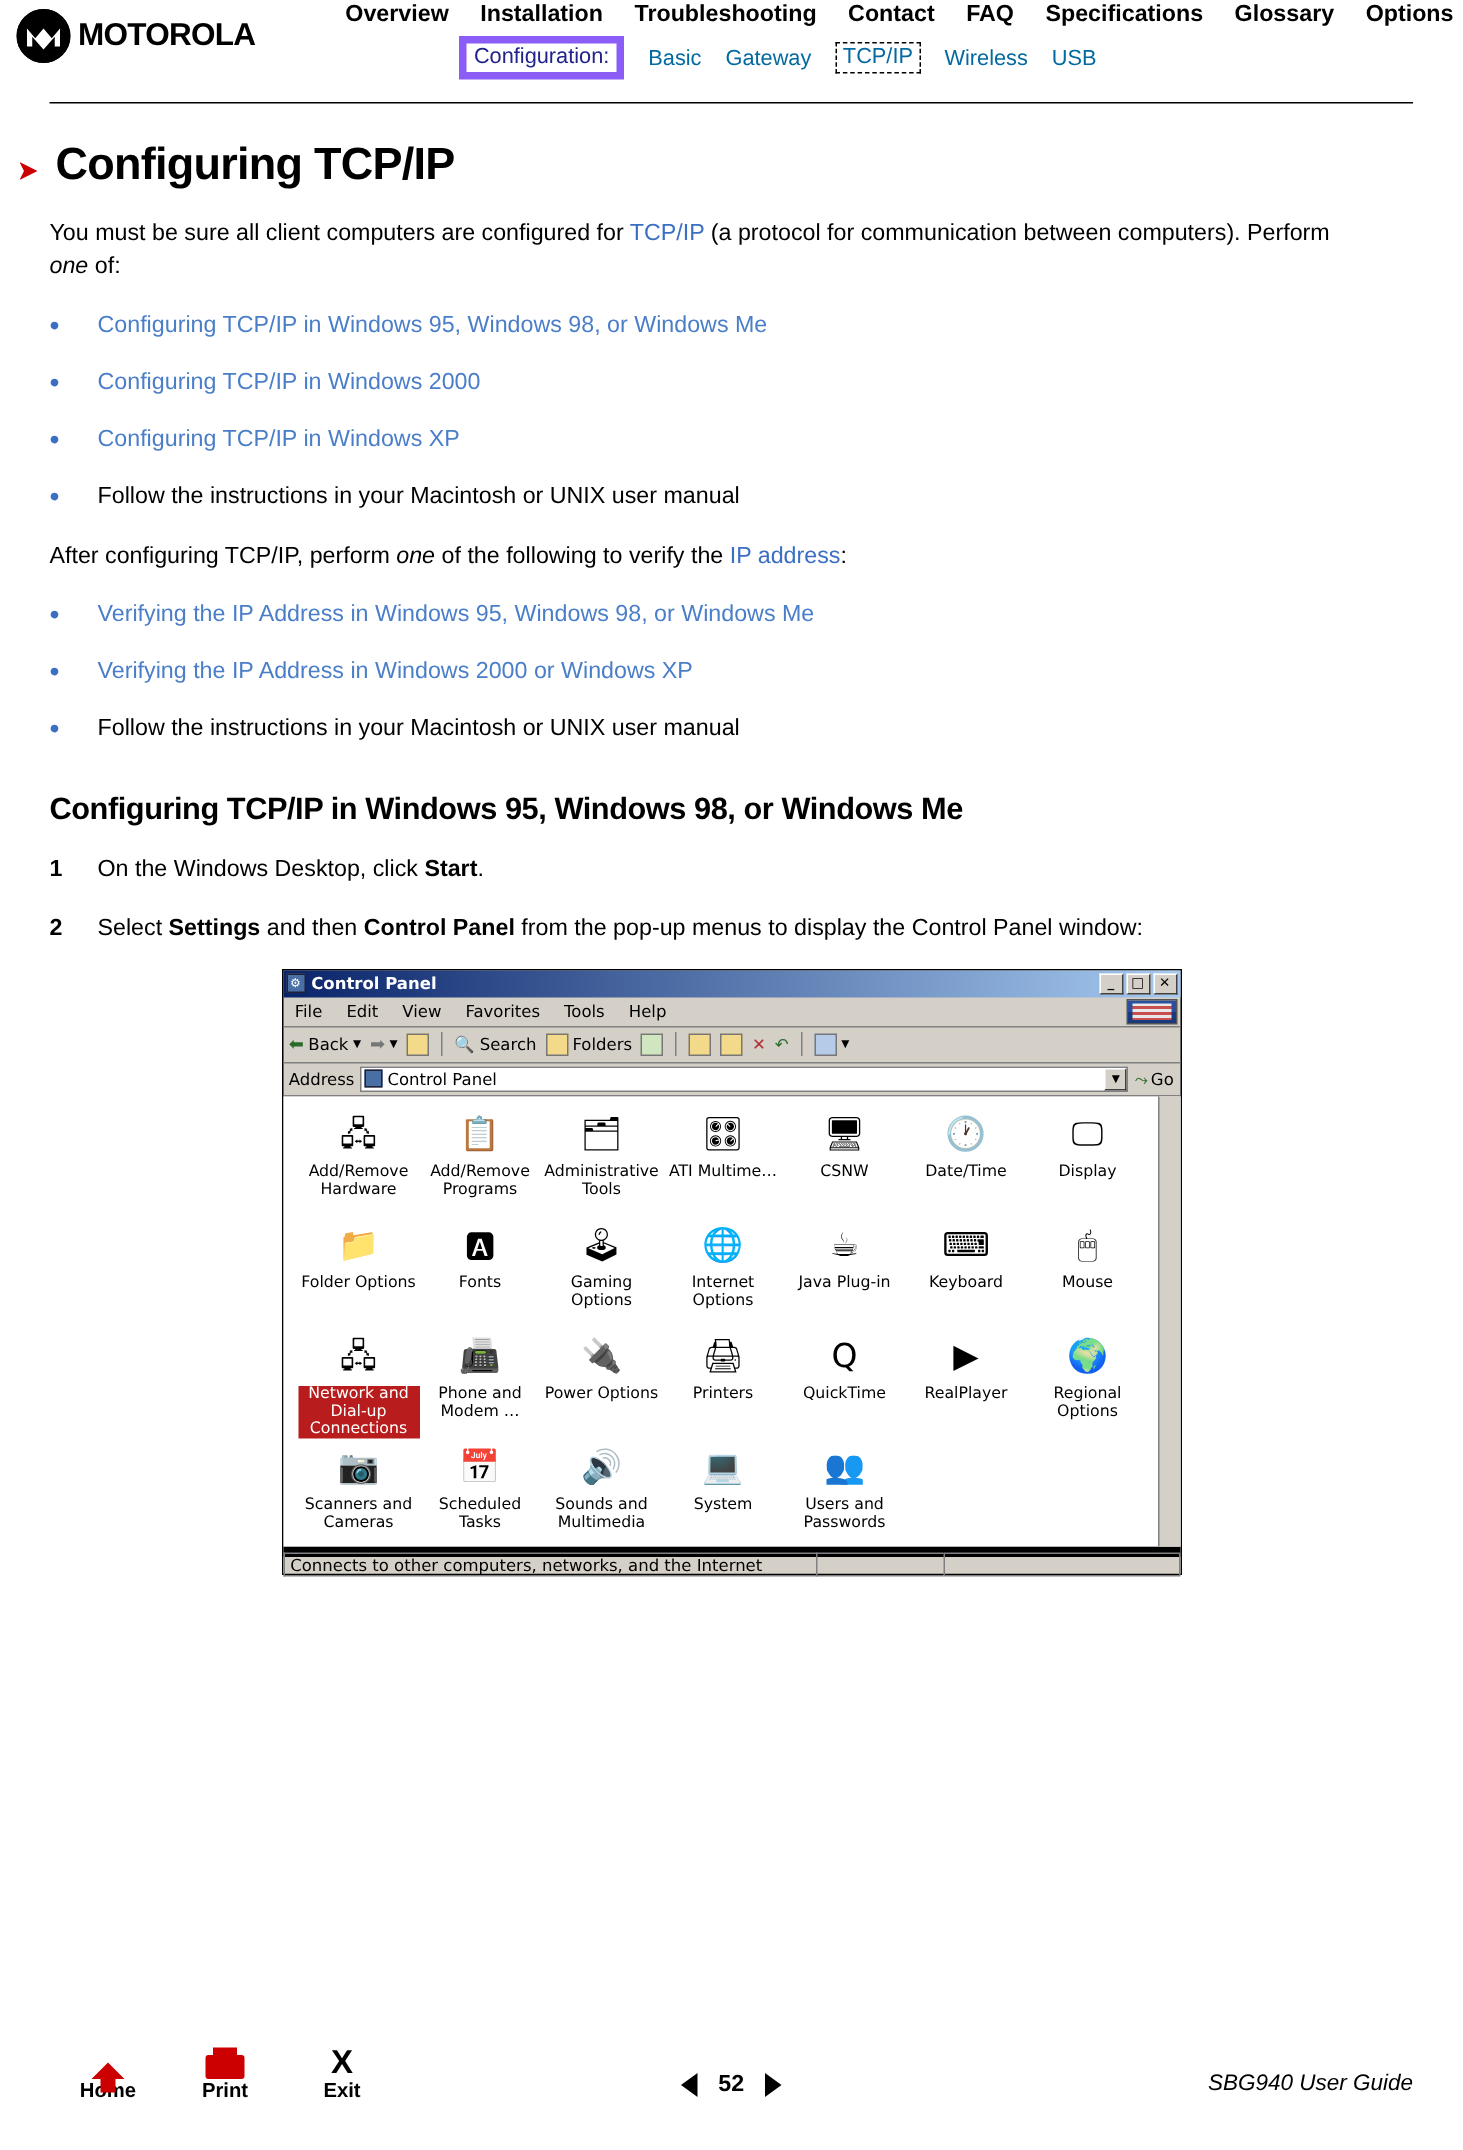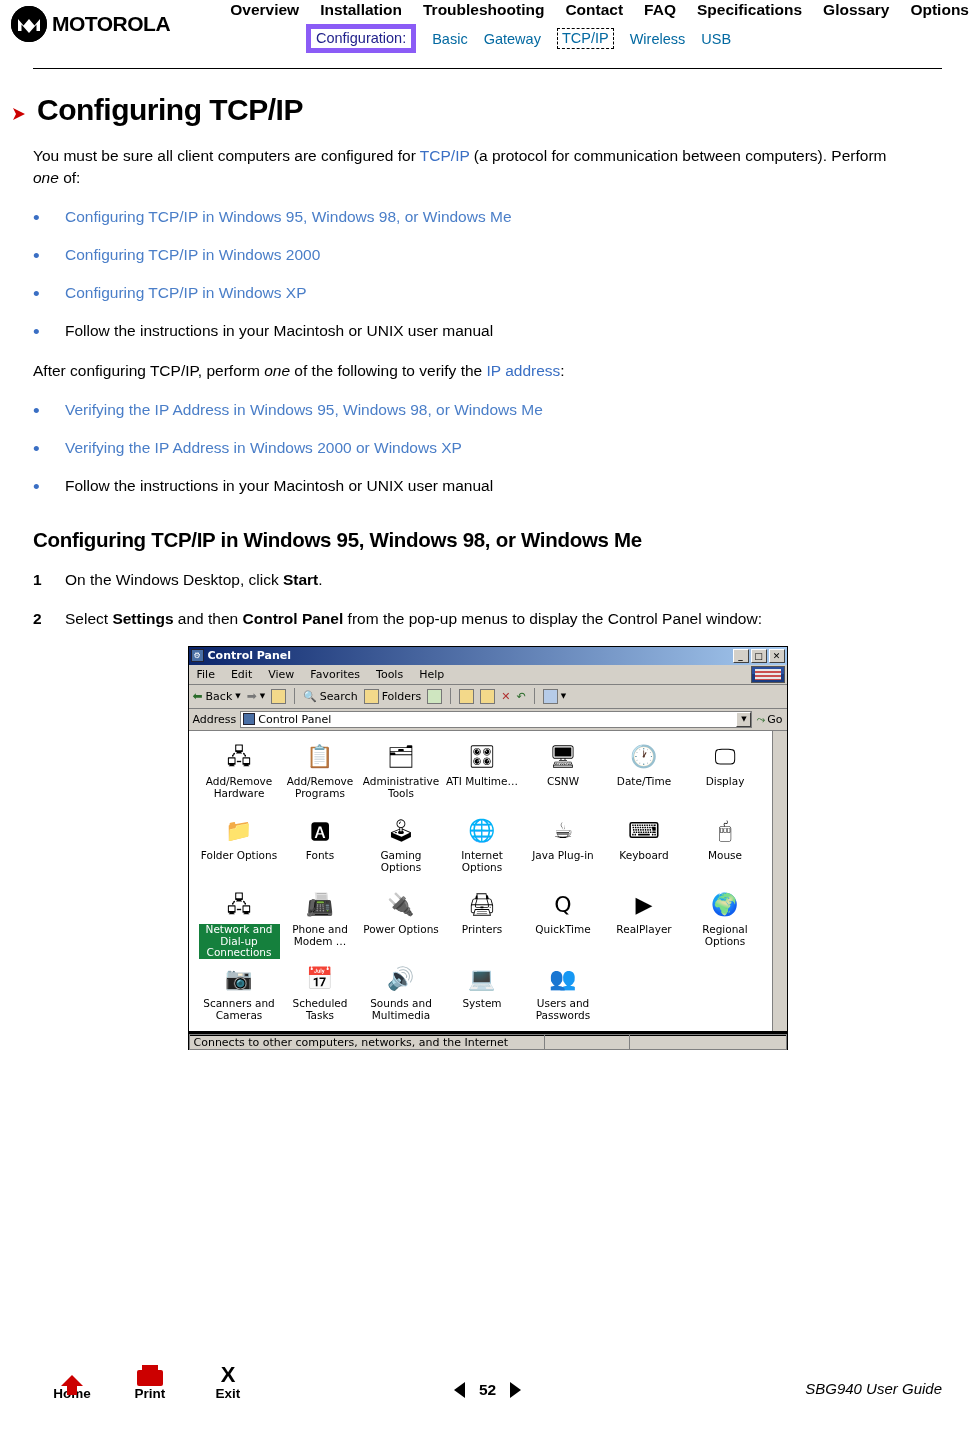--- a/index.html
+++ b/index.html
@@ -292,31 +292,31 @@
     color: #000;
   }
   .cp-item .gl {
     width: 32px; height: 32px;
     margin-bottom: 3px;
     display:flex;align-items:center;justify-content:center;
     font-size: 22px;
     line-height: 1;
   }
   .cp-item.sel .lbl {
-    background: #15803d; color: #fff;
+    background: #b91c1c; color: #fff;
   }
   .cp-item .lbl { padding: 0 2px; }
   .cp-scroll {
     width: 15px;
     background: #d4d0c8;
     border-left: 1px solid #808080;
   }
   .cp-status {
     height: 18px;
-    border-top: 5px solid #000000;
+    border-top: 7px solid #000000;
     display: flex;
     align-items: center;
     font-size: 11px;
     background: #d4d0c8;
   }
   .cp-status .cell {
     border: 1px solid #808080;
     border-right: none;
     height: 16px;
     display: flex; align-items: center;

